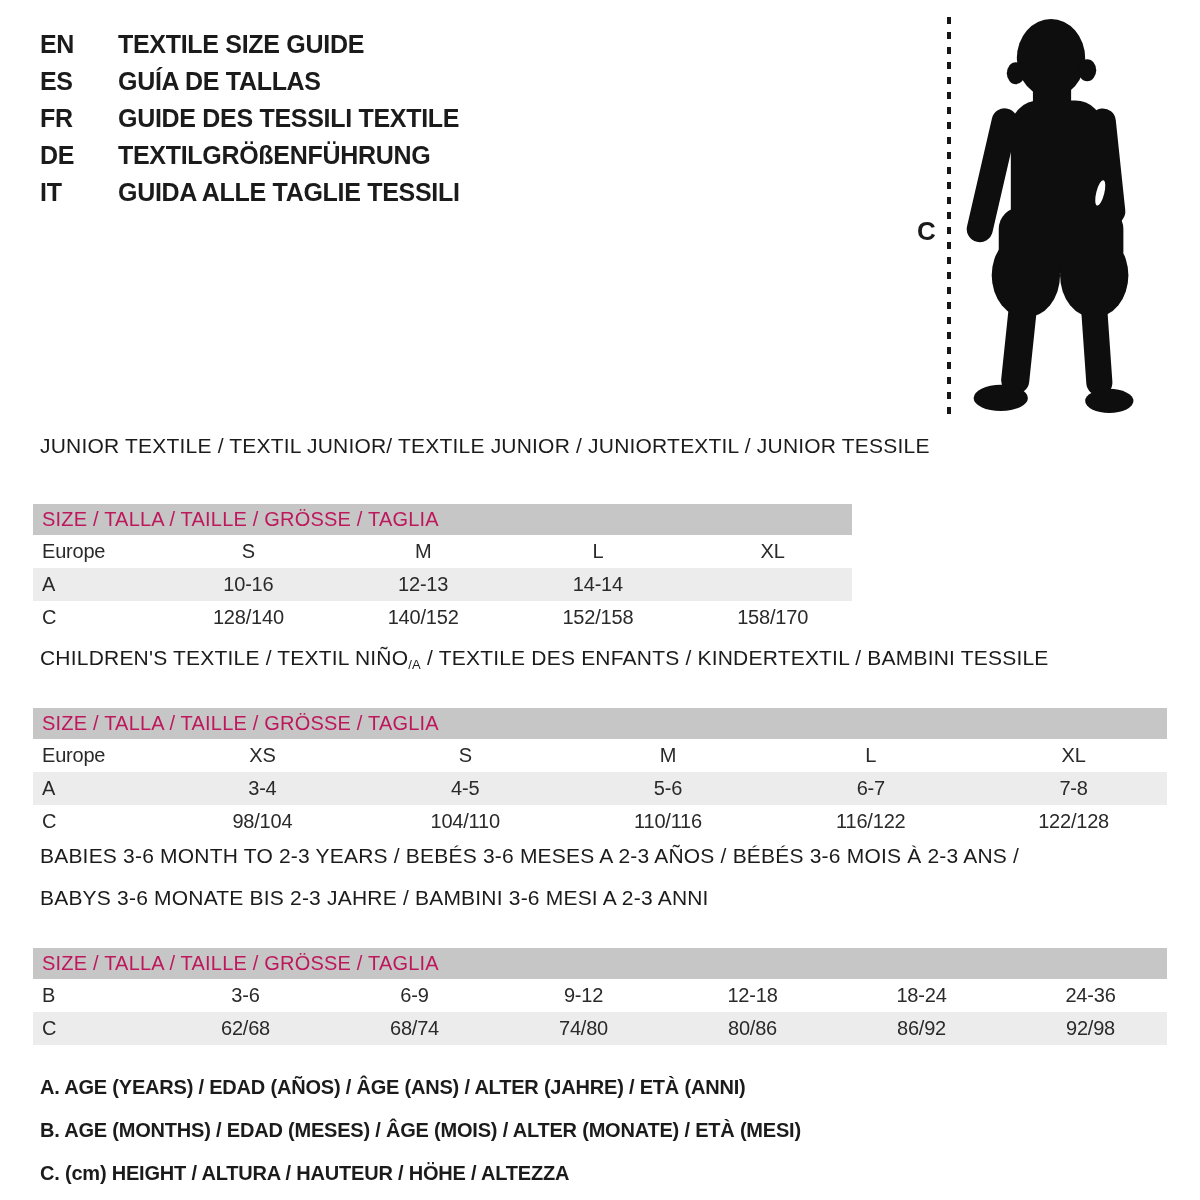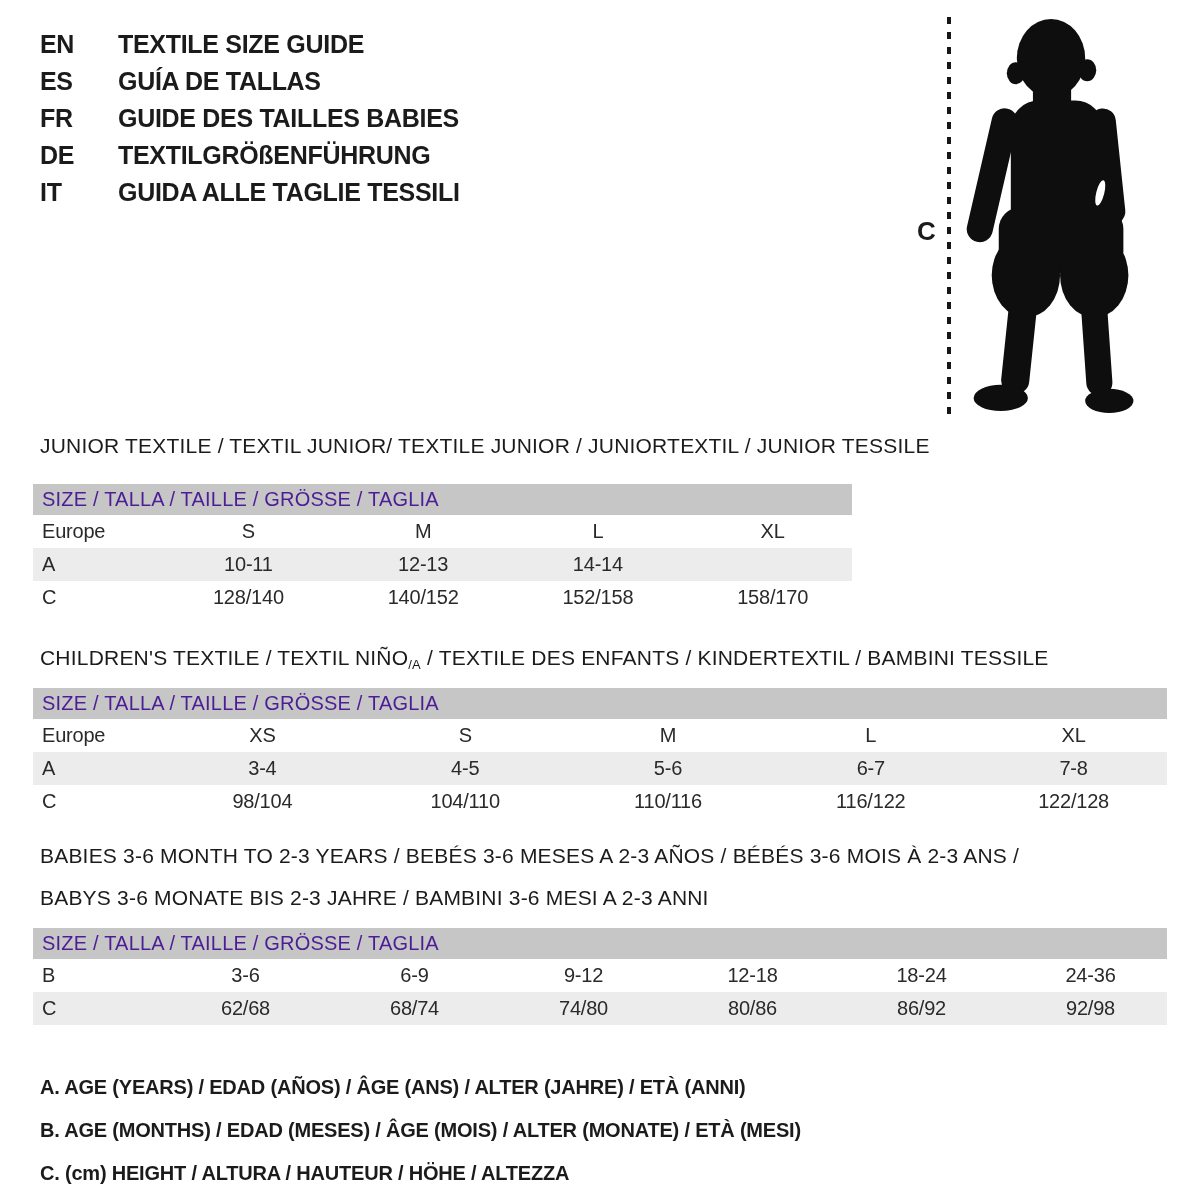--- a/index.html
+++ b/index.html
@@ -17,21 +17,21 @@
   .figure-c{position:absolute;left:917px;top:216px;font-size:26px;font-weight:bold;}
   .silhouette{position:absolute;left:962px;top:16px;width:172px;height:402px;}
   
   .section-title{position:absolute;left:40px;font-weight:normal;font-size:21px;letter-spacing:0.2px;white-space:nowrap;}
   .title-sub{font-size:13px;vertical-align:-4px;}
   
   .size-table{position:absolute;left:33px;}
   .w-junior{width:819px;}
   .w-wide{width:1134px;}
   .size-bar{background:#c6c6c6;height:31px;line-height:31px;font-size:20px;
-    padding-left:9px;color:#4c1d95;letter-spacing:0.2px;white-space:nowrap;}
+    padding-left:9px;color:#be185d;letter-spacing:0.2px;white-space:nowrap;margin-top:20px;}
   .grid{display:grid;}
   .g4{grid-template-columns:120px repeat(4,1fr);}
   .g5{grid-template-columns:120px repeat(5,1fr);}
   .g6{grid-template-columns:120px repeat(6,1fr);}
   .tr{height:33px;line-height:33px;font-size:20px;color:#2a2a2a;gap:16px;}
   .alt{background:#ececec;}
   .td{text-align:center;letter-spacing:-0.2px;}
   .td.label{text-align:left;padding-left:9px;}
   
   .footnote{position:absolute;left:40px;font-weight:bold;font-size:20px;letter-spacing:-0.2px;white-space:nowrap;text-align:center;}
@@ -45,21 +45,21 @@
     <div class="lang-row">
       <span class="lang-code">EN</span>
       <span>TEXTILE SIZE GUIDE</span>
     </div>
     <div class="lang-row">
       <span class="lang-code">ES</span>
       <span>GUÍA DE TALLAS</span>
     </div>
     <div class="lang-row">
       <span class="lang-code">FR</span>
-      <span>GUIDE DES TAILLES BABIES</span>
+      <span>GUIDE DES TESSILI TEXTILE</span>
     </div>
     <div class="lang-row">
       <span class="lang-code">DE</span>
       <span>TEXTILGRÖßENFÜHRUNG</span>
     </div>
     <div class="lang-row">
       <span class="lang-code">IT</span>
       <span>GUIDA ALLE TAGLIE TESSILI</span>
     </div>
   </div>
@@ -91,21 +91,21 @@
     <div class="size-bar">SIZE / TALLA / TAILLE / GRÖSSE / TAGLIA</div>
     <div class="grid g4 tr">
       <div class="td label">Europe</div>
       <div class="td">S</div>
       <div class="td">M</div>
       <div class="td">L</div>
       <div class="td">XL</div>
     </div>
     <div class="grid g4 tr alt">
       <div class="td label">A</div>
-      <div class="td">10-11</div>
+      <div class="td">10-16</div>
       <div class="td">12-13</div>
       <div class="td">14-14</div>
     </div>
     <div class="grid g4 tr">
       <div class="td label">C</div>
       <div class="td">128/140</div>
       <div class="td">140/152</div>
       <div class="td">152/158</div>
       <div class="td">158/170</div>
     </div>

